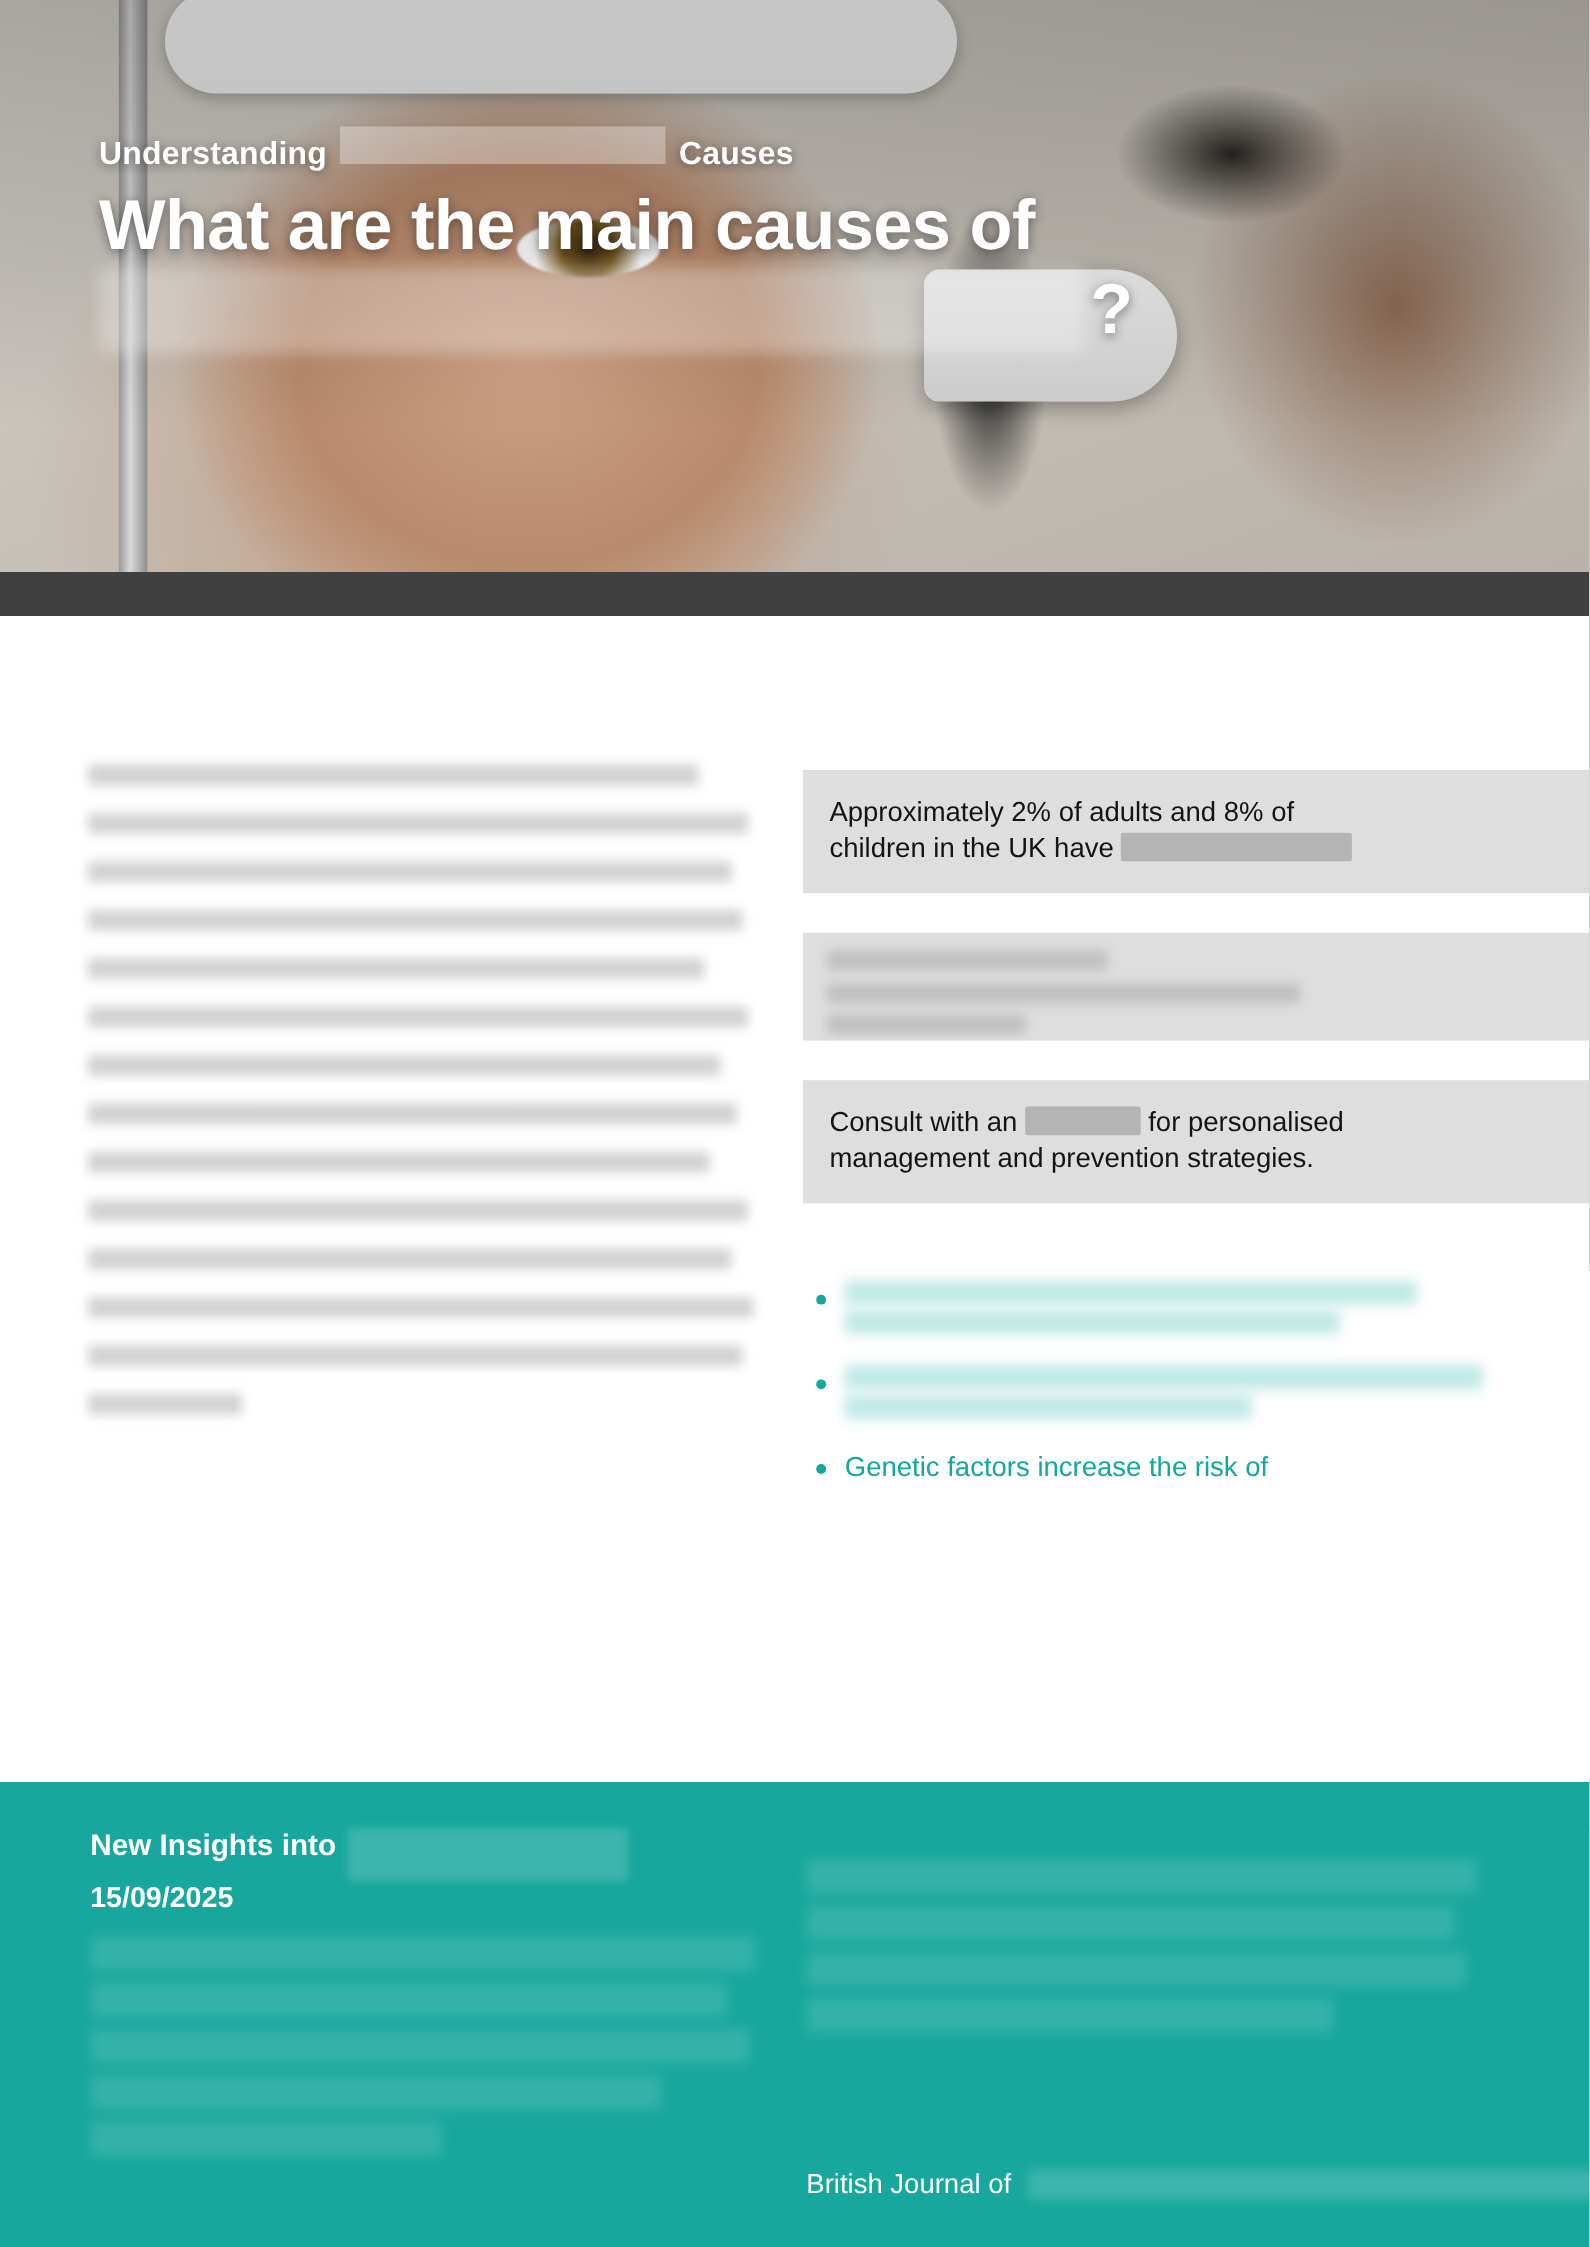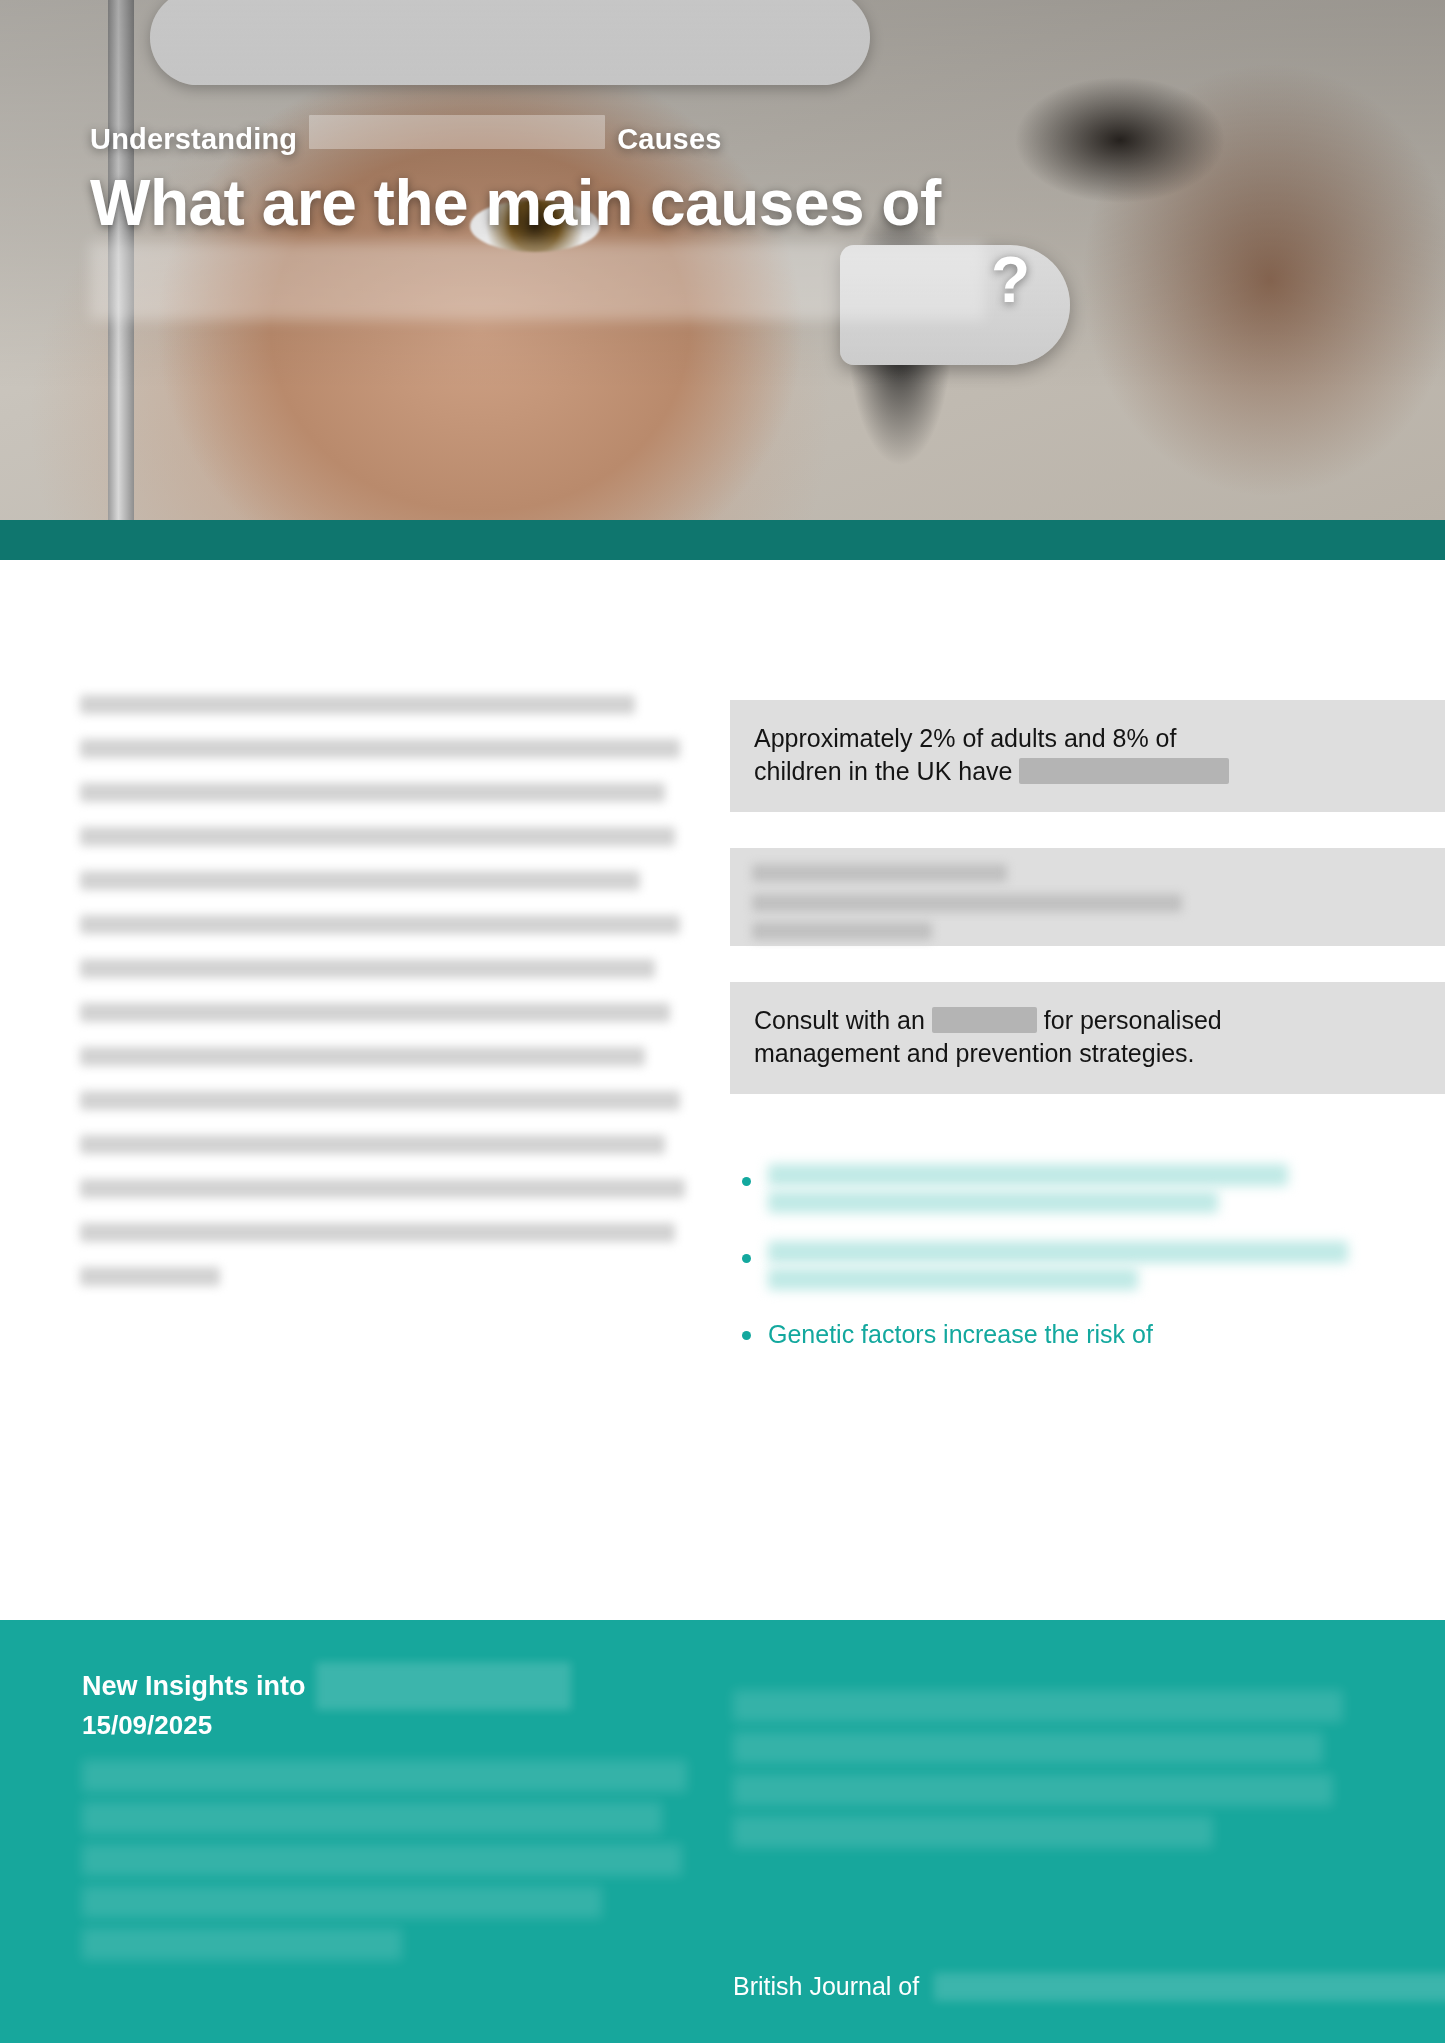--- a/index.html
+++ b/index.html
@@ -7,21 +7,21 @@
     width: 1445px;
     height: 2043px;
     background: #ffffff;
     font-family: "Liberation Sans", sans-serif;
   }
   .page {
     position: relative;
     width: 1445px;
     height: 2043px;
     overflow: hidden;
-    background: #0f766e;
+    background: #404040;
   }
 
   
   .hero {
     position: absolute;
     left: 0; top: 0;
     width: 1445px;
     height: 520px;
     overflow: hidden;
   }
@@ -220,21 +220,20 @@
     height: 423px;
     background: #17a79c;
     color: #ffffff;
   }
   .footer-title {
     position: absolute;
     left: 82px; top: 42px;
     font-size: 27px;
     font-weight: 700;
     display: flex;
-    align-items: center;
     white-space: nowrap;
   }
   .footer-title .redact {
     display: inline-block;
     width: 255px; height: 48px;
     background: rgba(255,255,255,.16);
     margin-left: 10px;
     filter: blur(4px);
   }
   .footer-date {

